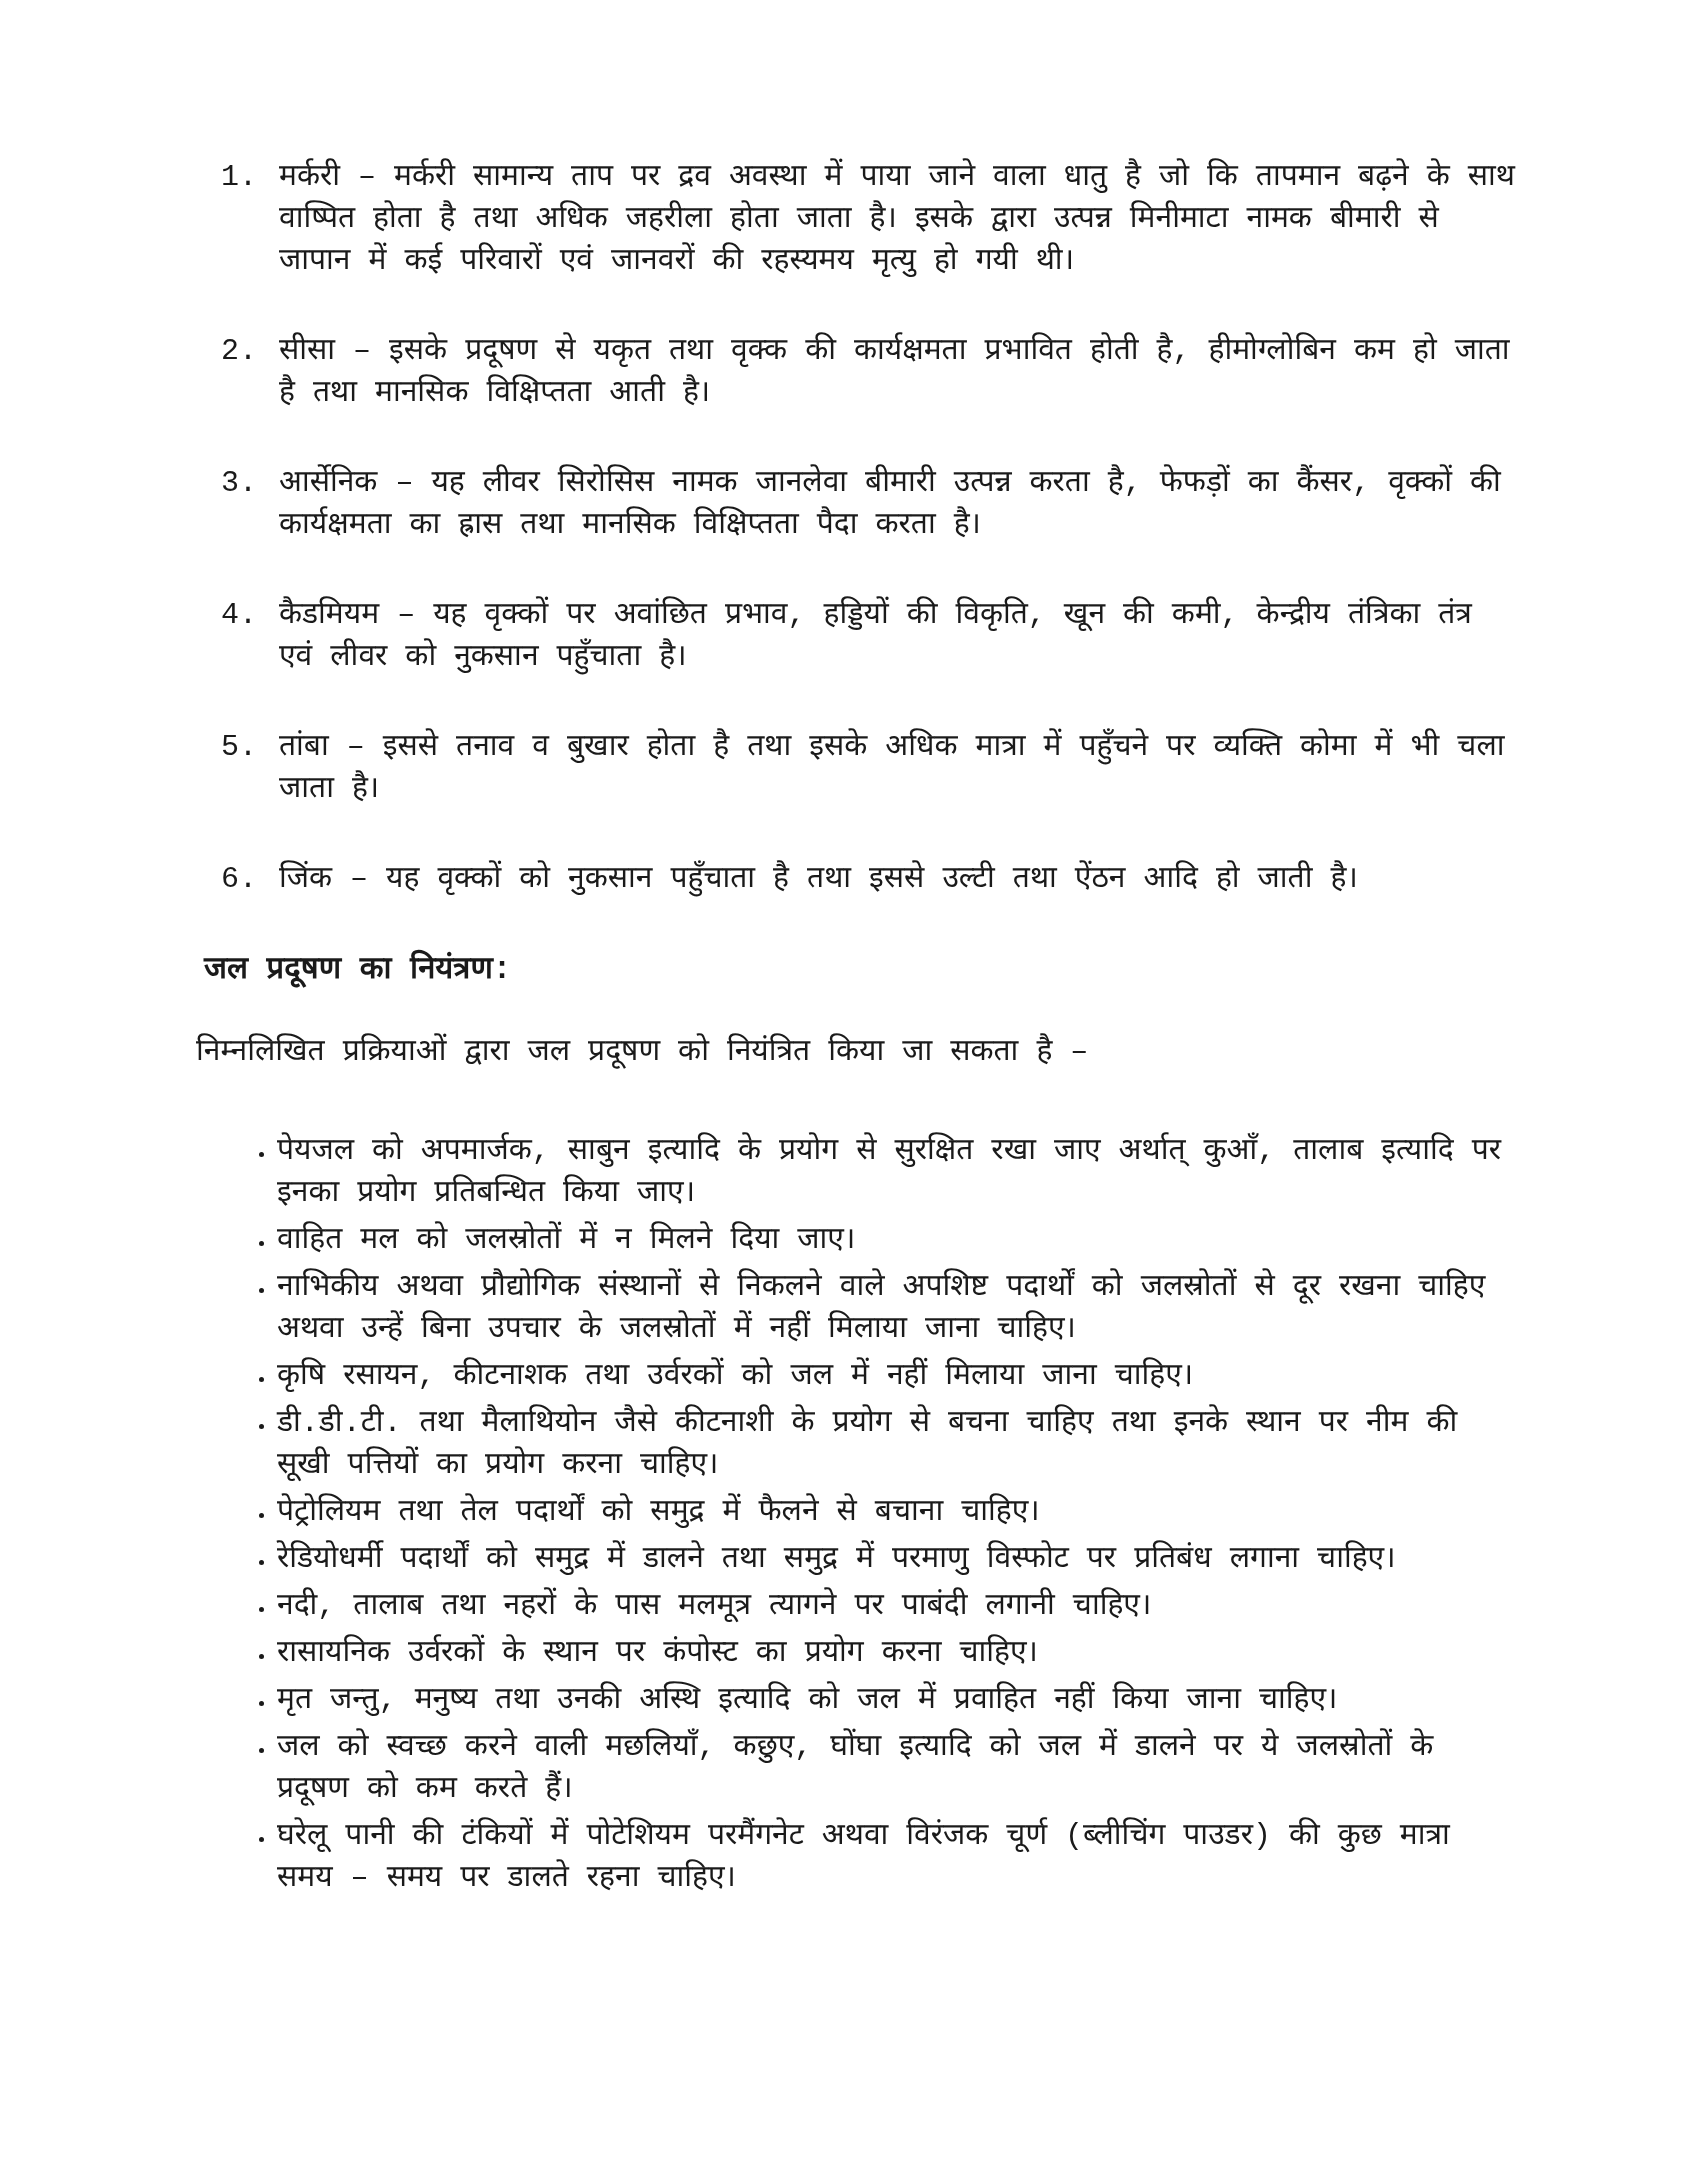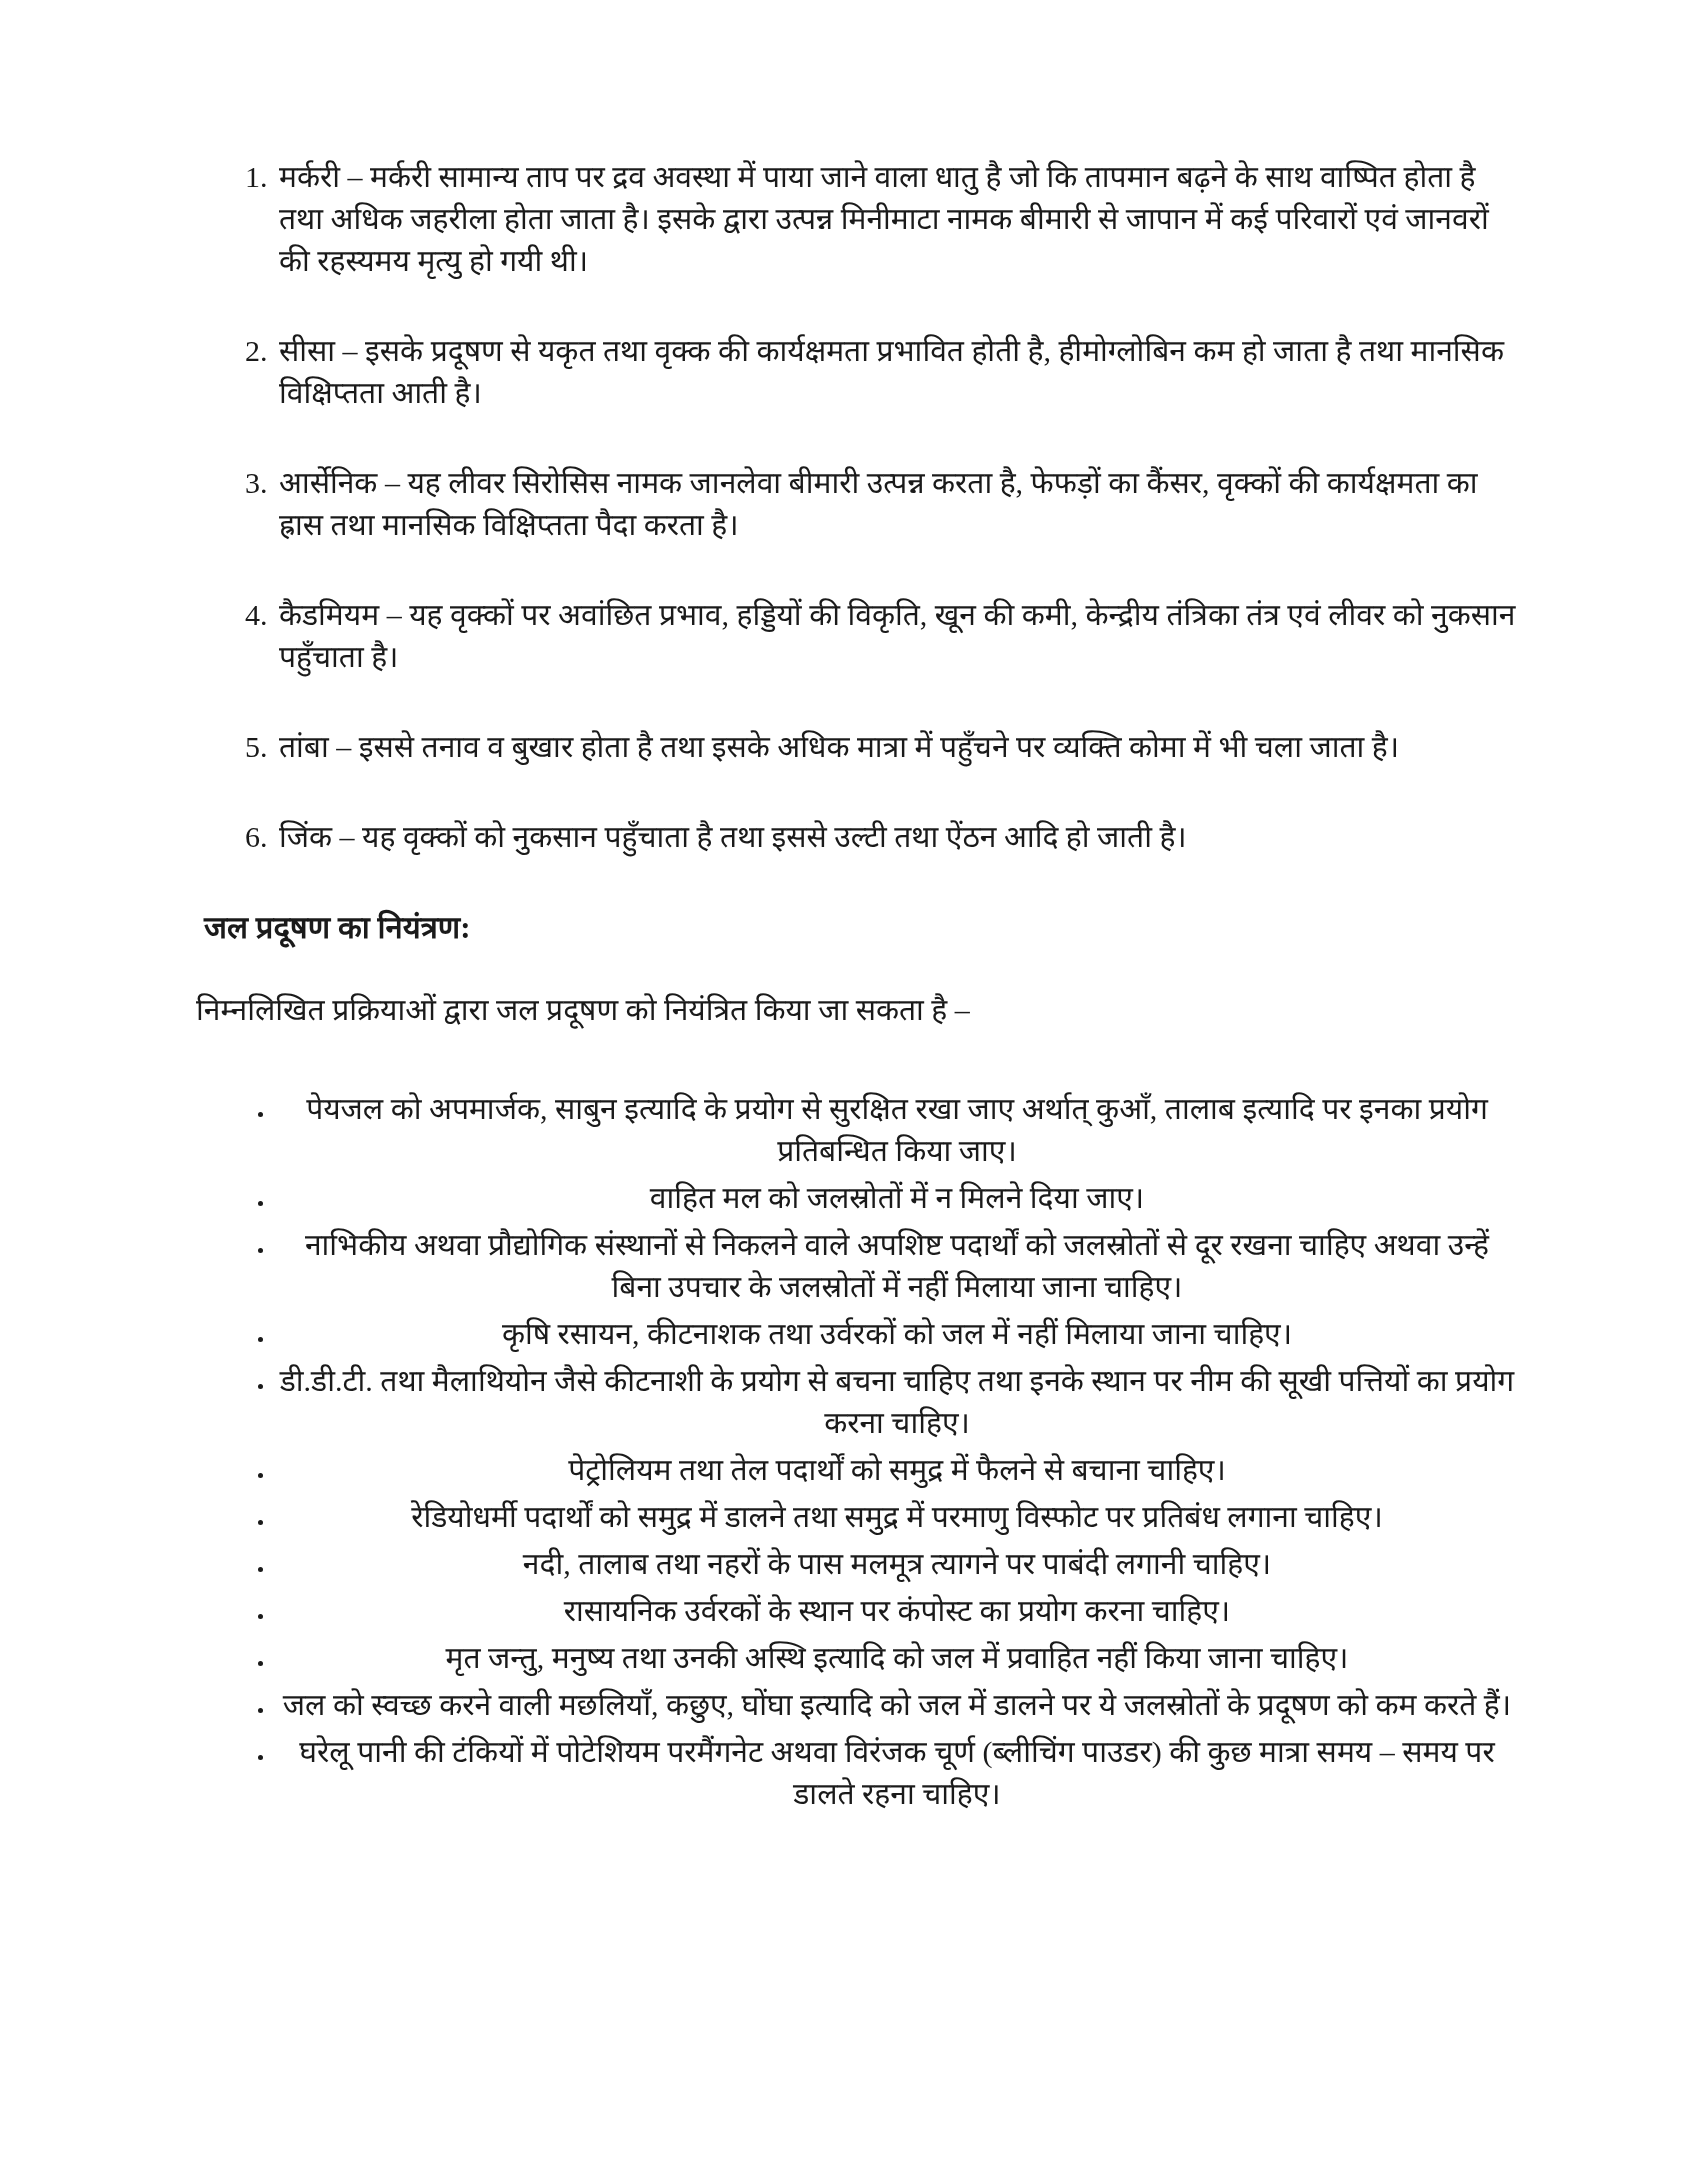--- a/index.html
+++ b/index.html
@@ -14,20 +14,21 @@
     font-family: "Liberation Serif", "DejaVu Serif", serif;
     overflow: hidden;
   }
   .page {
     box-sizing: border-box;
     width: 1683px;
     height: 2178px;
     padding: 156px 166px 16px 196px;
     font-size: 30px;
     line-height: 1.4;
+    font-family: Liberation Mono, monospace;
   }
   ol.metals {
     margin: 0;
     padding: 0 0 0 79px;
   }
   ol.metals > li {
     margin-bottom: 48px;
     padding-left: 4px;
   }
   ol.metals > li::marker {
@@ -44,21 +45,20 @@
     margin: 40px 0 0 0;
   }
   ul.controls {
     margin: 57px 0 0 0;
     padding: 0 0 0 79px;
     list-style-type: disc;
   }
   ul.controls > li {
     margin-bottom: 5px;
     padding-left: 2px;
-    text-align: center;
   }
   ul.controls > li::marker {
     font-size: 0.58em;
     color: #1a1a1a;
   }
 </style>
 </head>
 <body style="background: rgb(255, 255, 255); color: rgb(26, 26, 26);">
 
 <div class="page">

